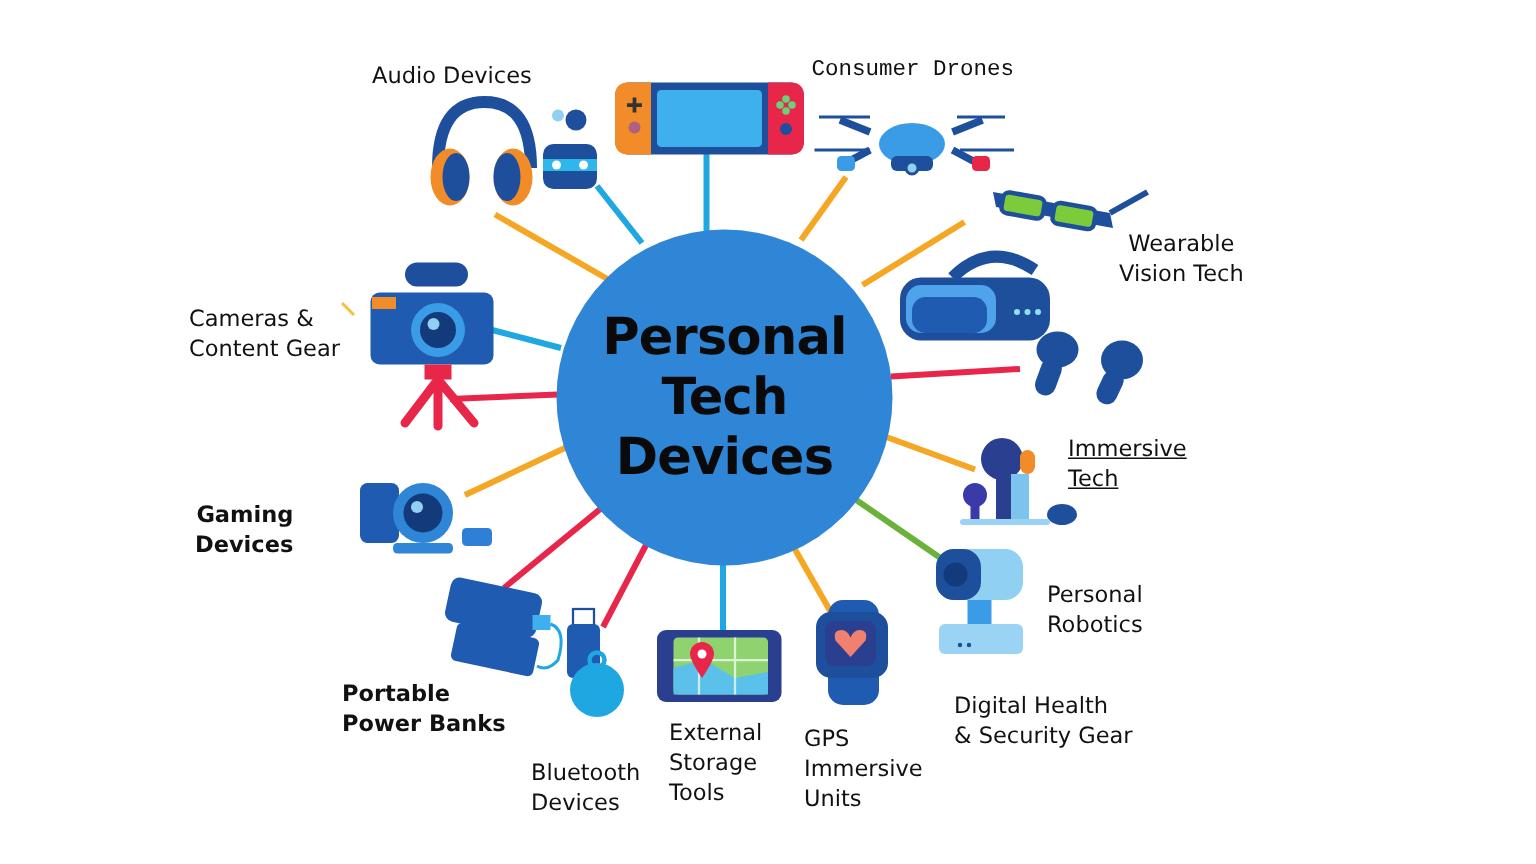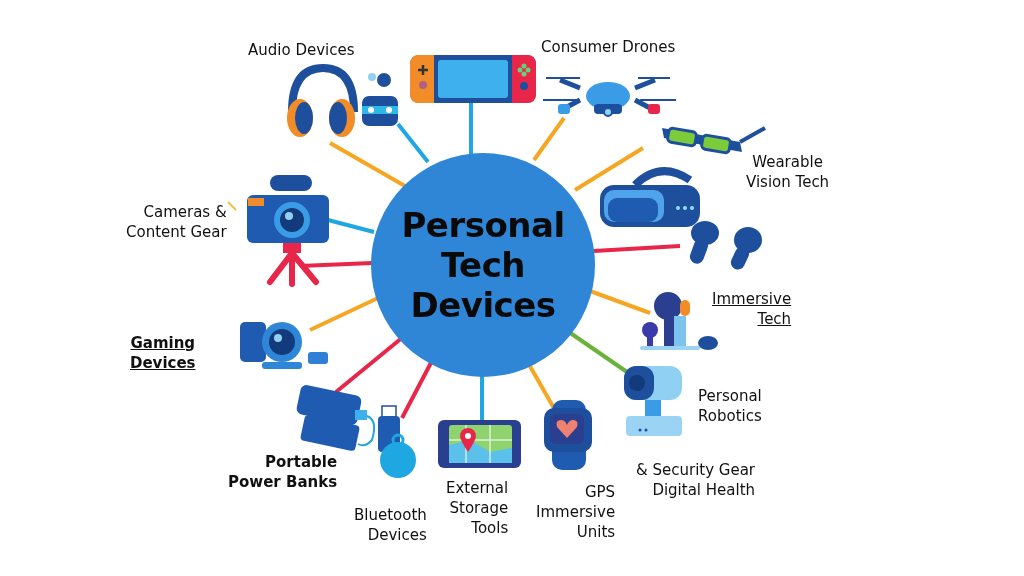--- a/index.html
+++ b/index.html
@@ -1,18 +1,18 @@
 <!DOCTYPE html>
 <html><head>
 <meta charset="utf-8">
 <style>
   html, body { margin:0; padding:0; background:#ffffff; }
   body { width:1024px; height:576px; position:relative; overflow:hidden; font-family:"DejaVu Sans", sans-serif; }
   #canvas { position:absolute; left:0; top:0; width:1024px; height:576px; }
-  .label { position:absolute; color:#111; font-size:15px; line-height:20px; text-align:right; white-space:nowrap; }
+  .label { position:absolute; color:#111; font-size:15px; line-height:20px; text-align:left; white-space:nowrap; }
   .label.bold { font-weight:bold; }
   .center-title { position:absolute; left:371px; top:153px; width:224px; height:224px; border-radius:50%;
     background:#2f86d6; display:flex; align-items:center; justify-content:center; flex-direction:column; }
   .center-title span { font-family:"DejaVu Sans", sans-serif; font-weight:bold; font-size:34px; line-height:40px; color:#0a0a0a; display:block; text-align:center; letter-spacing:-0.5px; }
 </style>
 </head>
 <body>
 
 <svg id="canvas" viewBox="0 0 1024 576" xmlns="http://www.w3.org/2000/svg">
 
@@ -179,57 +179,57 @@
 
 <div class="center-title">
   <span>Personal</span>
   <span>Tech</span>
   <span>Devices</span>
 </div>
 
 <div class="label" style="left:248px; top:40px;">
   <div>Audio Devices</div>
 </div>
-<div class="label" style="left:541px; top:37px;">
+<div class="label" style="left:541px; top:37px;font-family:Liberation Mono, monospace;">
   <div>Consumer Drones</div>
 </div>
 <div class="label" style="left:746px; top:152px; text-align:center;">
   <div>Wearable</div>
   <div>Vision Tech</div>
 </div>
 <div class="label" style="left:712px; top:289px;text-decoration:underline;">
   <div>Immersive</div>
   <div>Tech</div>
 </div>
 <div class="label" style="left:698px; top:386px;">
   <div>Personal</div>
   <div>Robotics</div>
 </div>
 <div class="label" style="left:636px; top:460px;">
+  <div>Digital Health</div>
   <div>&amp; Security Gear</div>
-  <div>Digital Health</div>
 </div>
 <div class="label" style="left:536px; top:482px;">
   <div>GPS</div>
   <div>Immersive</div>
   <div>Units</div>
 </div>
 <div class="label" style="left:446px; top:478px;">
   <div>External</div>
   <div>Storage</div>
   <div>Tools</div>
 </div>
 <div class="label" style="left:354px; top:486px;margin-top:19px;">
   <div>Bluetooth</div>
   <div>Devices</div>
 </div>
 <div class="label" style="left:228px; top:452px;font-weight:bold;">
   <div>Portable</div>
   <div>Power Banks</div>
 </div>
-<div class="label bold" style="left:130px; top:333px; text-align:center;text-decoration:underline;">
+<div class="label bold" style="left:130px; top:333px; text-align:right;">
   <div>Gaming</div>
   <div>Devices</div>
 </div>
 <div class="label" style="left:126px; top:202px;">
   <div>Cameras &amp;</div>
   <div>Content Gear</div>
 </div>
 
 </body></html>

